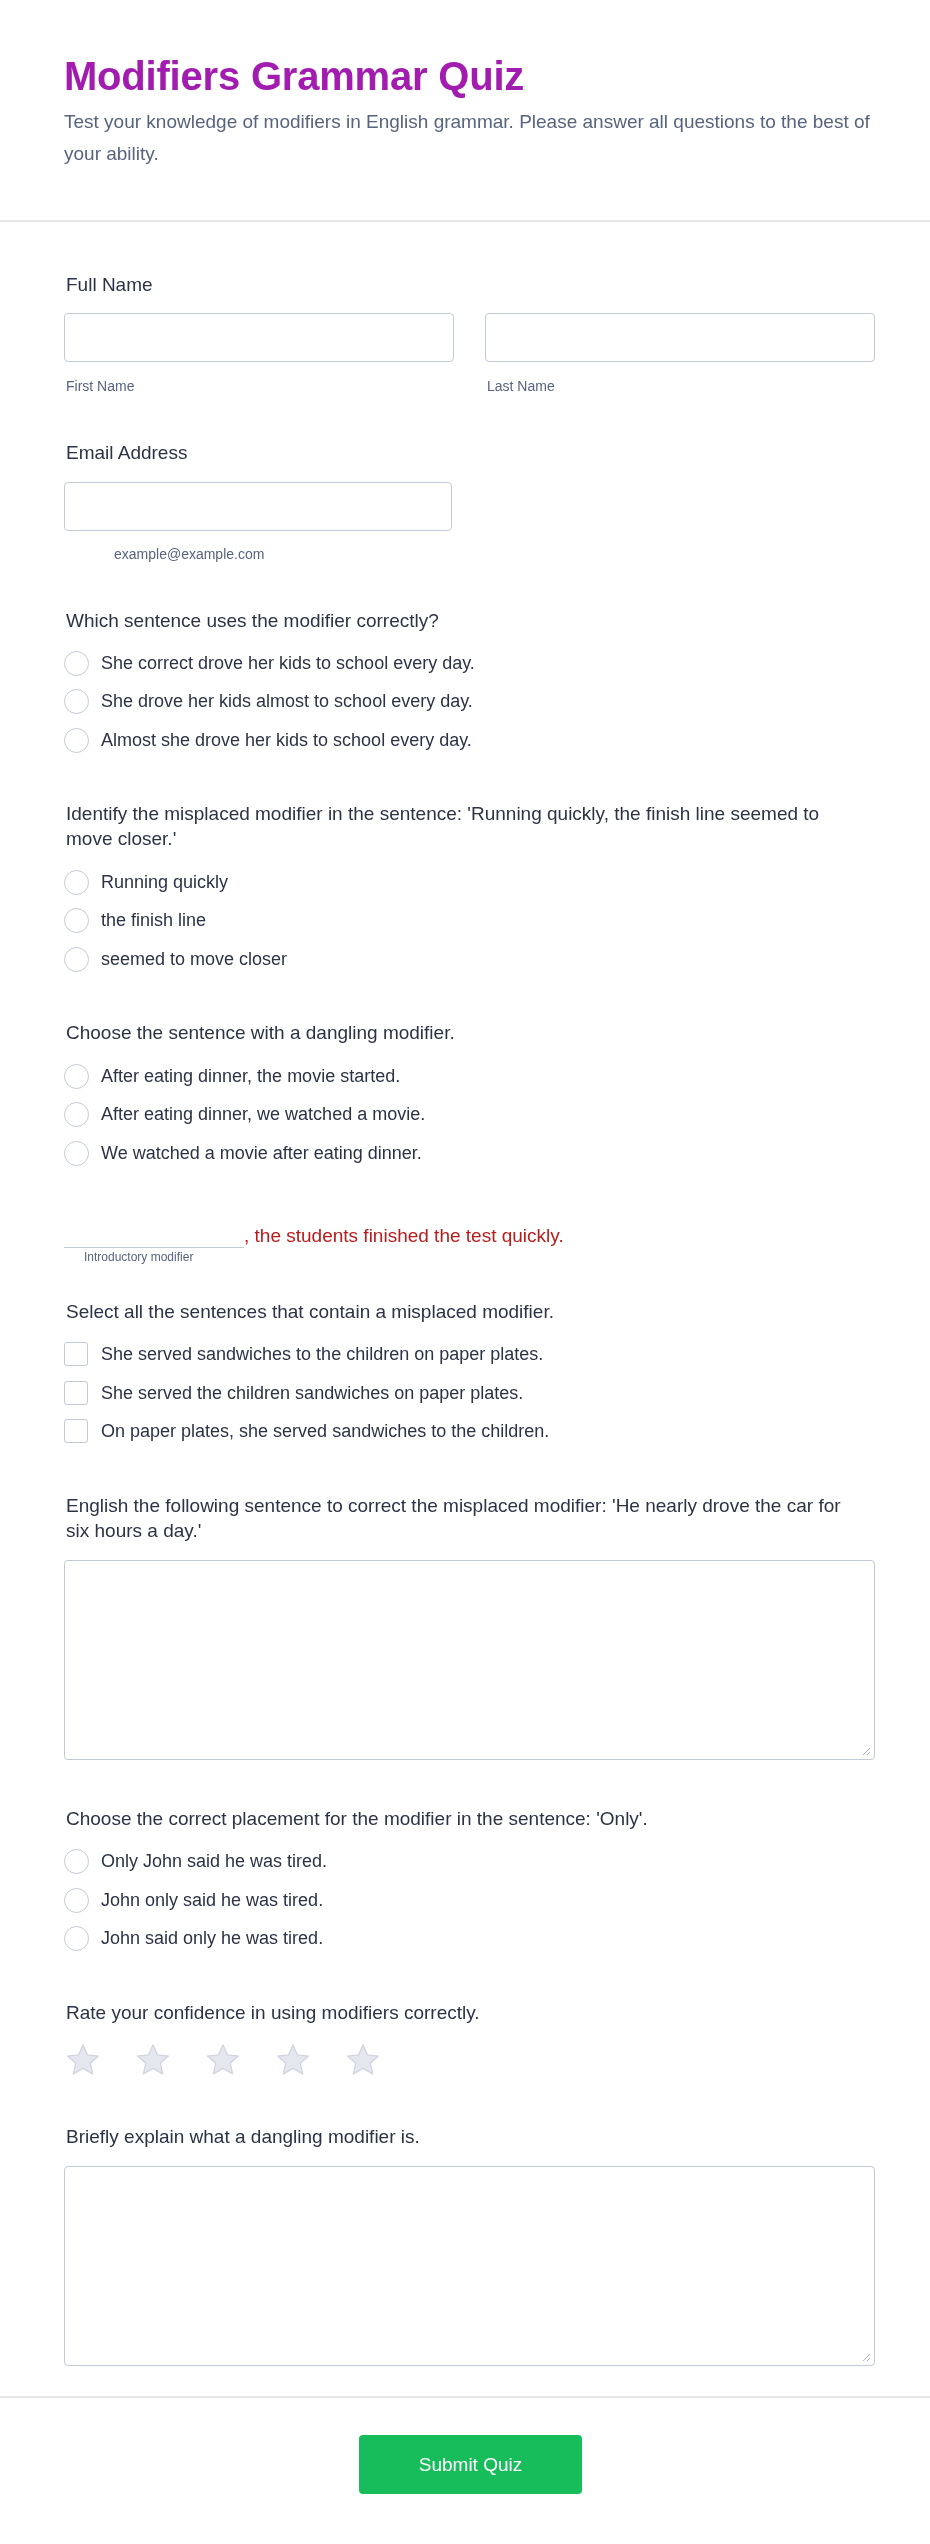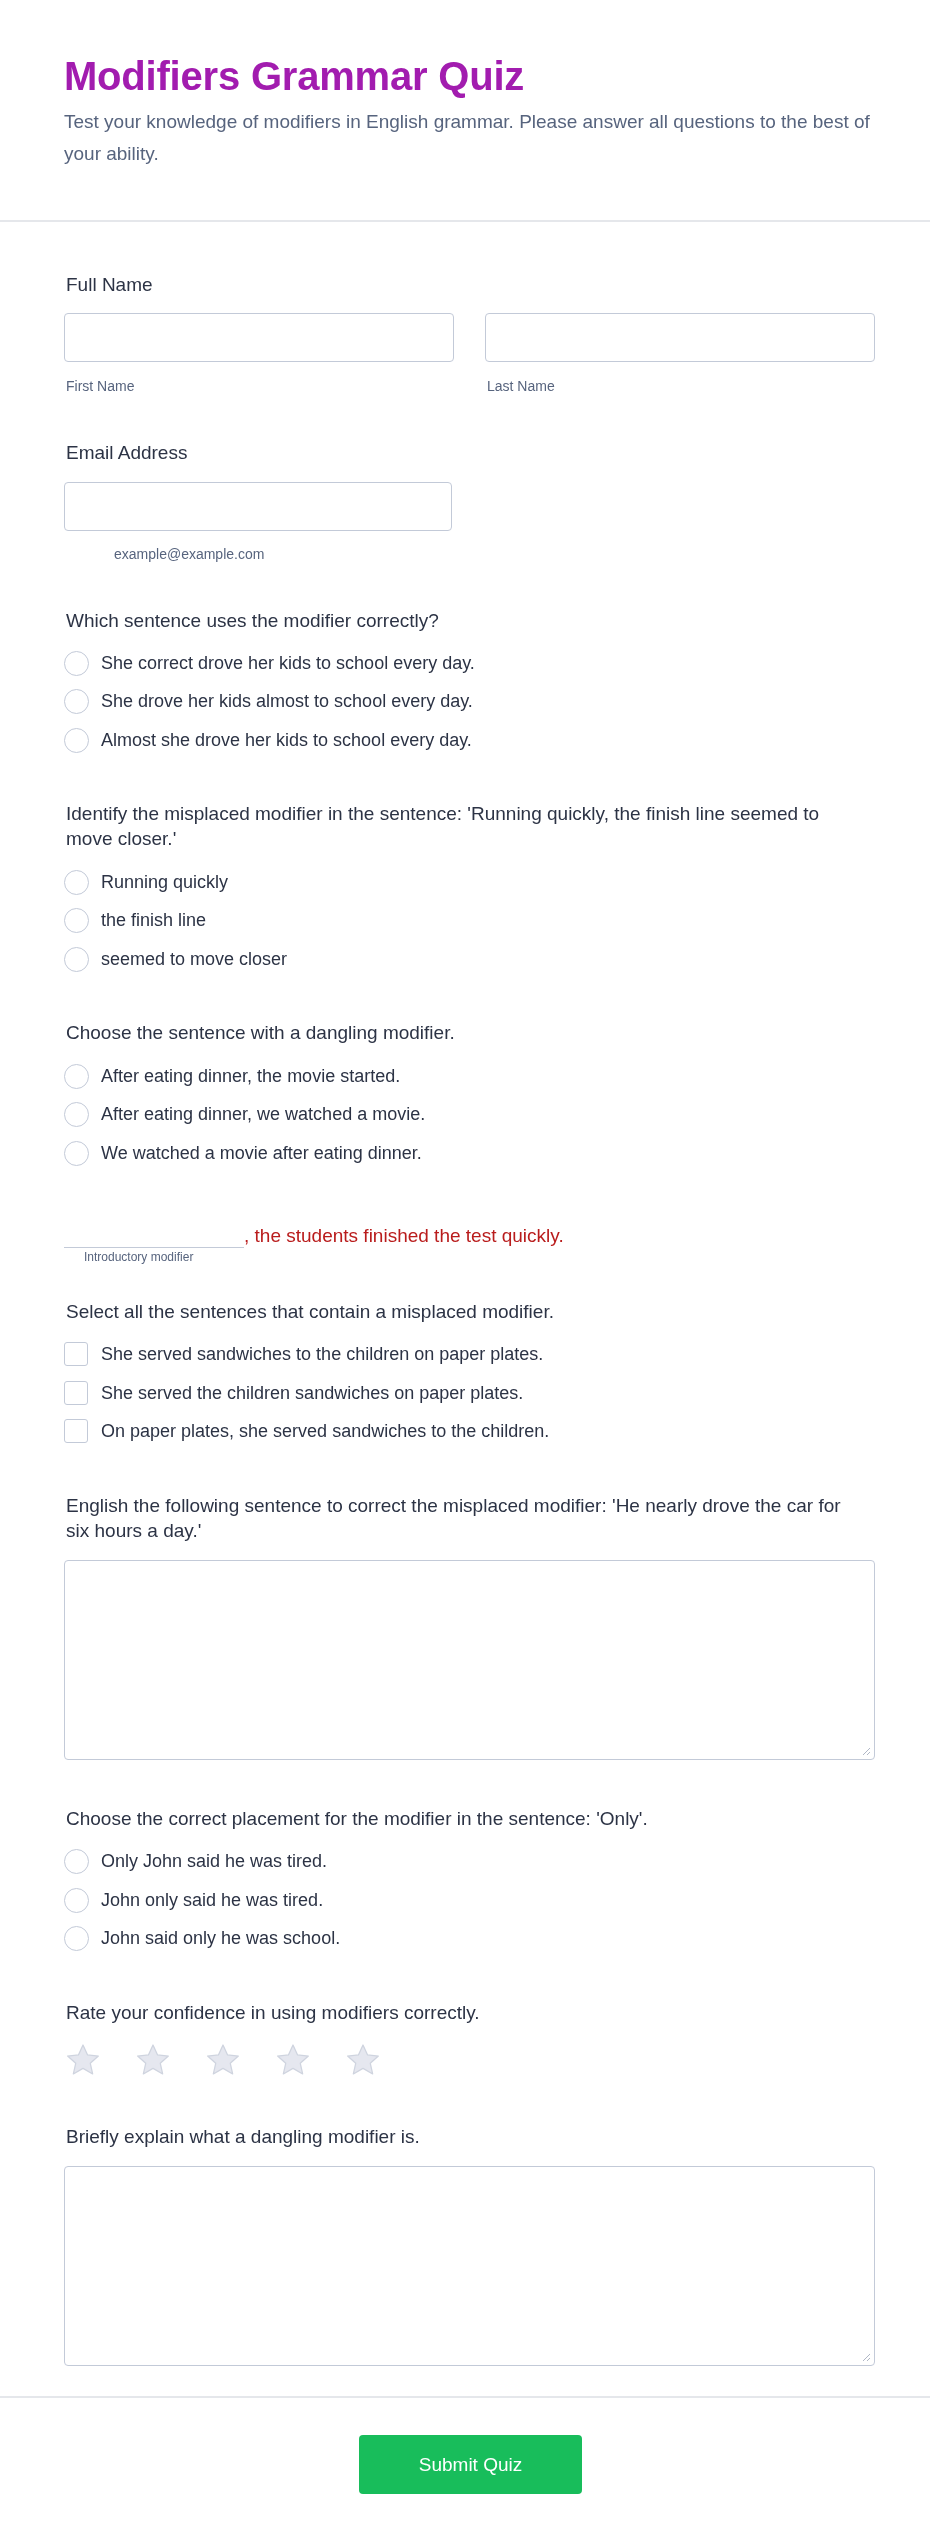--- a/index.html
+++ b/index.html
@@ -81,21 +81,21 @@
       <path d="M9 2 L2 9 M9 6 L6 9" stroke="#b0b7c6" stroke-width="1"></path>
     </svg>
 </div>
 
 <div class="abs qlabel" style="top:1806px">Choose the correct placement for the modifier in the sentence: 'Only'.</div>
 <div class="abs radio" style="top:1849px"></div>
 <div class="abs opttext" style="top:1849px">Only John said he was tired.</div>
 <div class="abs radio" style="top:1888px"></div>
 <div class="abs opttext" style="top:1888px">John only said he was tired.</div>
 <div class="abs radio" style="top:1926px"></div>
-<div class="abs opttext" style="top:1926px">John said only he was school.</div>
+<div class="abs opttext" style="top:1926px">John said only he was tired.</div>
 
 <div class="abs qlabel" style="top:2000px">Rate your confidence in using modifiers correctly.</div>
 <div class="abs" style="left:63px; top:2041px; display:flex; gap:30px;">
   <svg class="star" viewBox="0 0 24 24">
       <path d="M12 2.5l2.9 6.3 6.8.7-5.1 4.6 1.5 6.7L12 17.3 5.9 20.8l1.5-6.7L2.3 9.5l6.8-.7z" fill="#e5e7ef" stroke="#cfd4df" stroke-width="0.8" stroke-linejoin="round"></path>
     </svg>
   <svg class="star" viewBox="0 0 24 24">
       <path d="M12 2.5l2.9 6.3 6.8.7-5.1 4.6 1.5 6.7L12 17.3 5.9 20.8l1.5-6.7L2.3 9.5l6.8-.7z" fill="#e5e7ef" stroke="#cfd4df" stroke-width="0.8" stroke-linejoin="round"></path>
     </svg>
   <svg class="star" viewBox="0 0 24 24">

